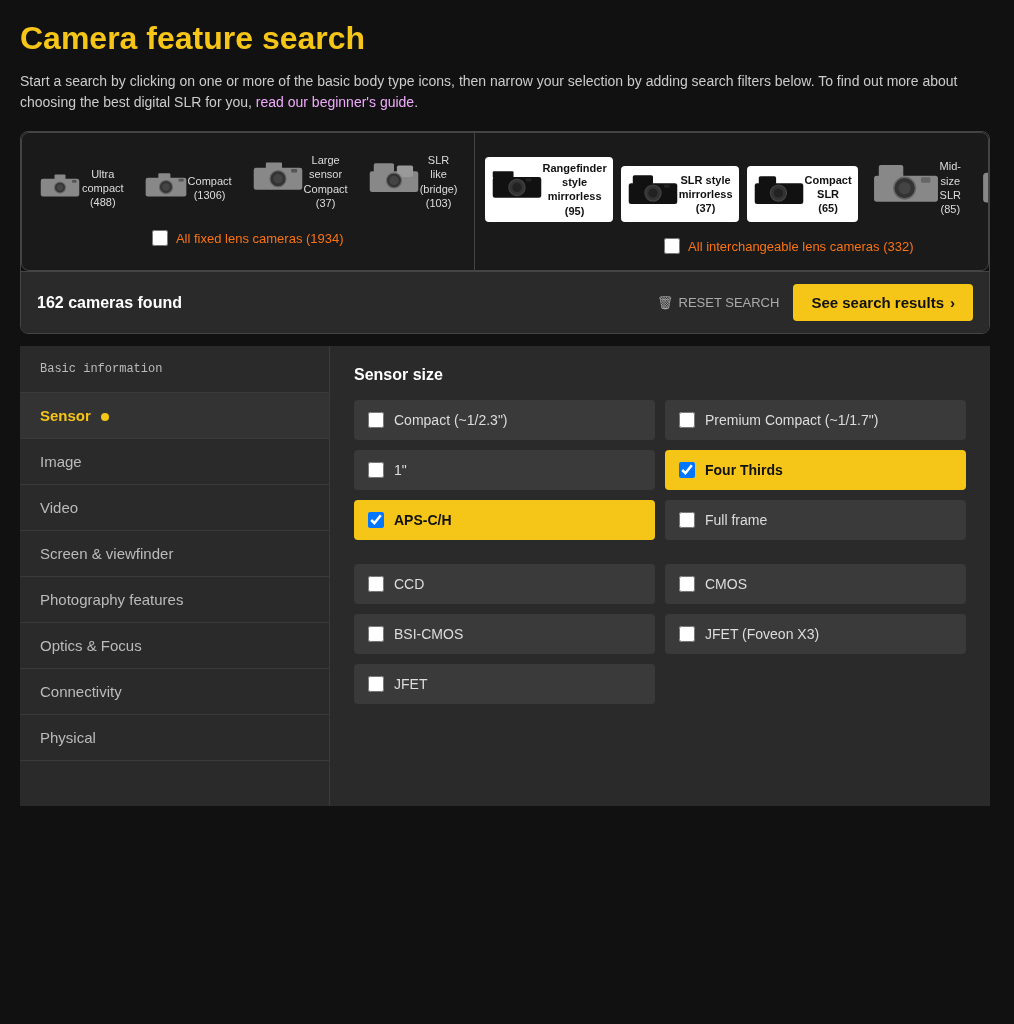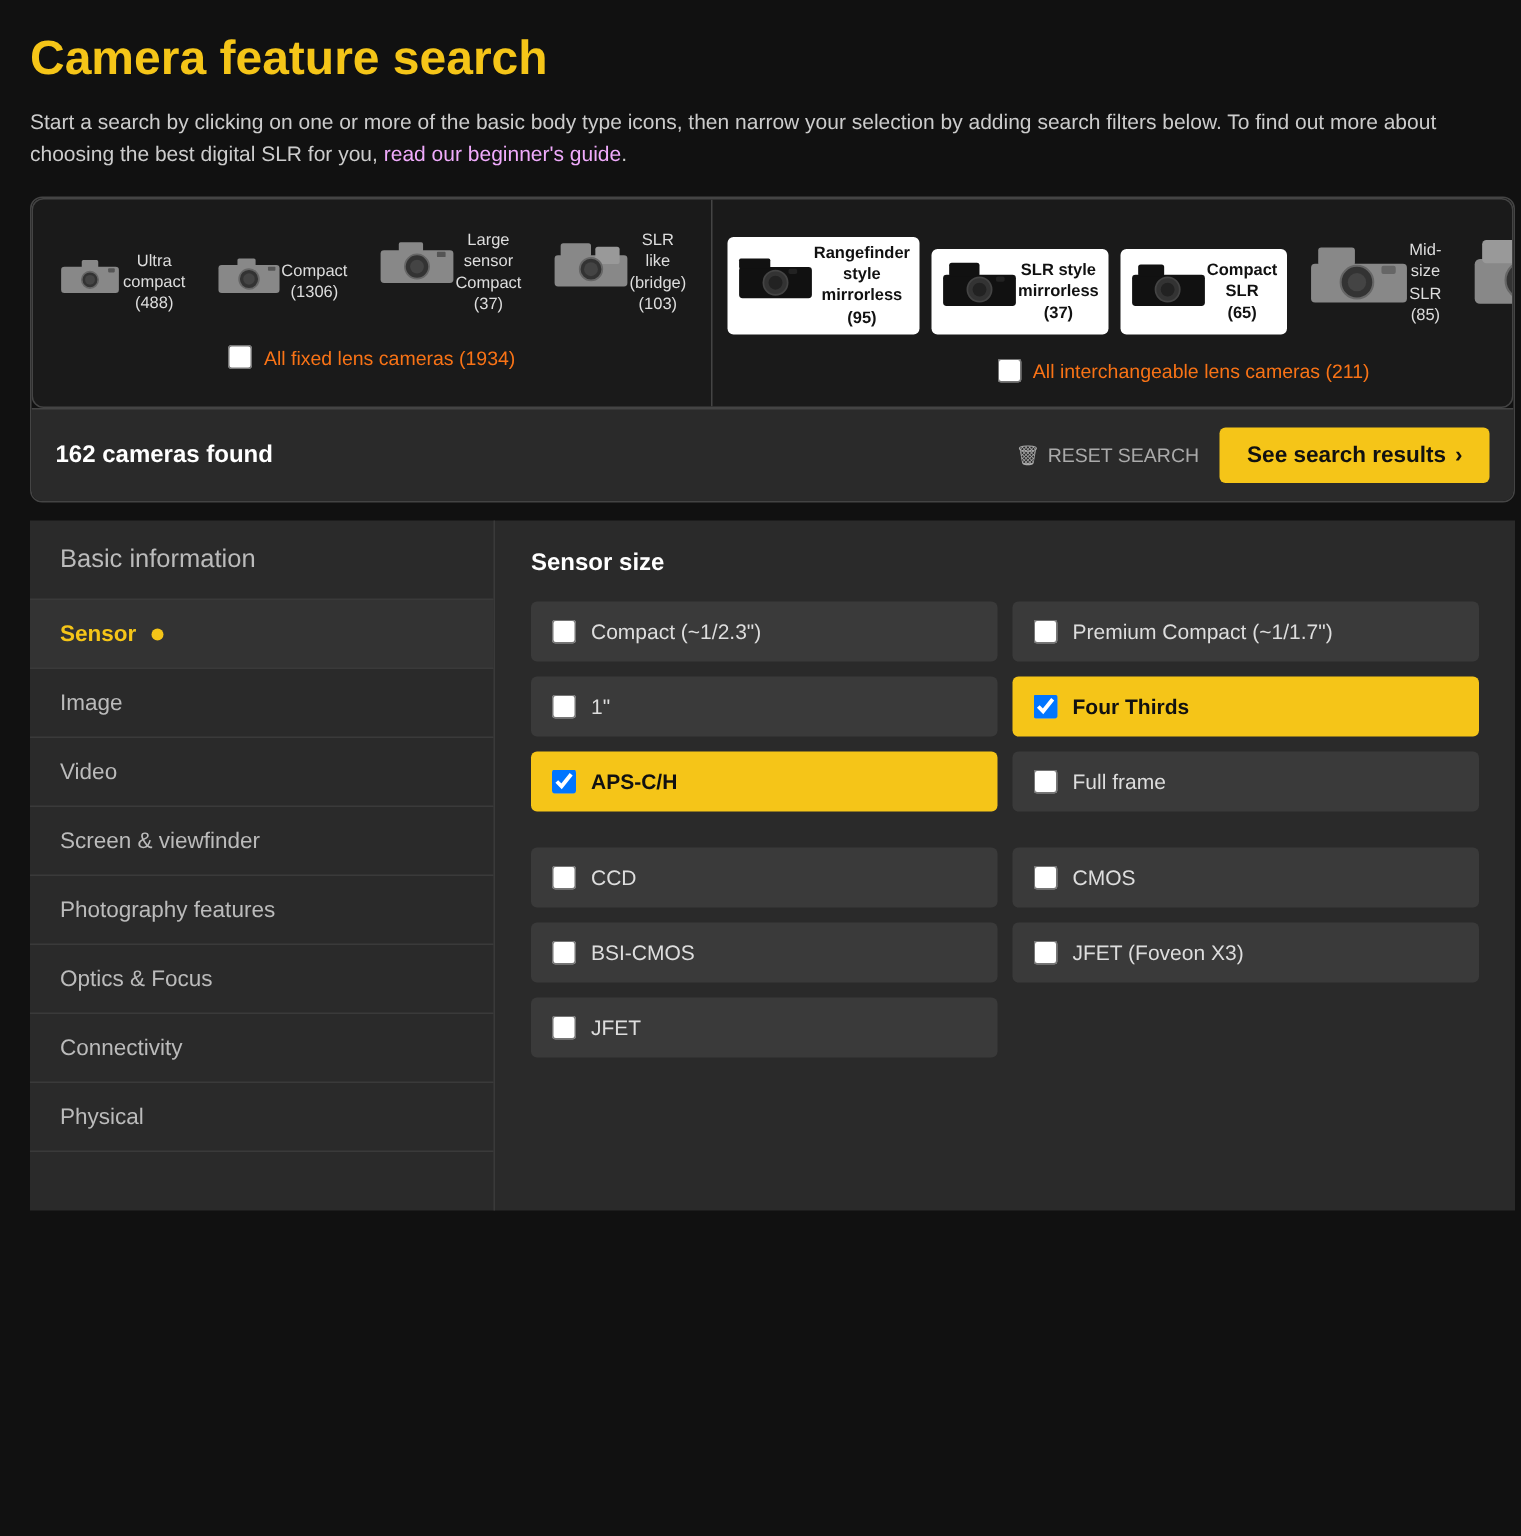--- a/index.html
+++ b/index.html
@@ -6,21 +6,21 @@
     body {
       background: #111;
       color: #fff;
       font-family: Arial, sans-serif;
       font-size: 14px;
       width: 1014px;
       min-height: 1024px;
     }
 
     .page-wrapper {
-      padding: 20px 4px 20px 20px;
+      padding: 20px 24px 20px 20px;
     }
 
     .page-title {
       color: #f5c518;
       font-size: 32px;
       font-weight: bold;
       margin-bottom: 14px;
     }
 
     .page-description {
@@ -186,24 +186,25 @@
     
     .sidebar {
       width: 310px;
       flex-shrink: 0;
       border-right: 1px solid #3a3a3a;
       padding: 0;
     }
 
     .sidebar-section-header {
       padding: 16px 20px;
-      font-size: 17px;
+      font-size: 12px;
       color: #bbb;
       border-bottom: 1px solid #3a3a3a;
       cursor: pointer;
+      font-family: Liberation Mono, monospace;
     }
 
     .sidebar-item {
       padding: 14px 20px;
       font-size: 15px;
       color: #bbb;
       cursor: pointer;
       border-bottom: 1px solid #3a3a3a;
     }
 
@@ -444,21 +445,21 @@
                 <circle cx="50" cy="44" r="18" fill="#333" stroke="#666" stroke-width="2"></circle>
                 <circle cx="50" cy="44" r="10" fill="#444"></circle>
               </svg>
             </div>
             <div class="cam-label">Large SLR<br>(50)</div>
           </div>
 
         </div>
         <div class="checkbox-row">
           <input type="checkbox" id="all-interchangeable" style="">
-          <label for="all-interchangeable">All interchangeable lens cameras (211)</label>
+          <label for="all-interchangeable">All interchangeable lens cameras (332)</label>
         </div>
       </div>
 
     </div>
 
     <div class="results-bar">
       <div class="cameras-found">162 cameras found</div>
       <div class="results-actions">
         <button class="reset-search">
           <span>🗑</span>

